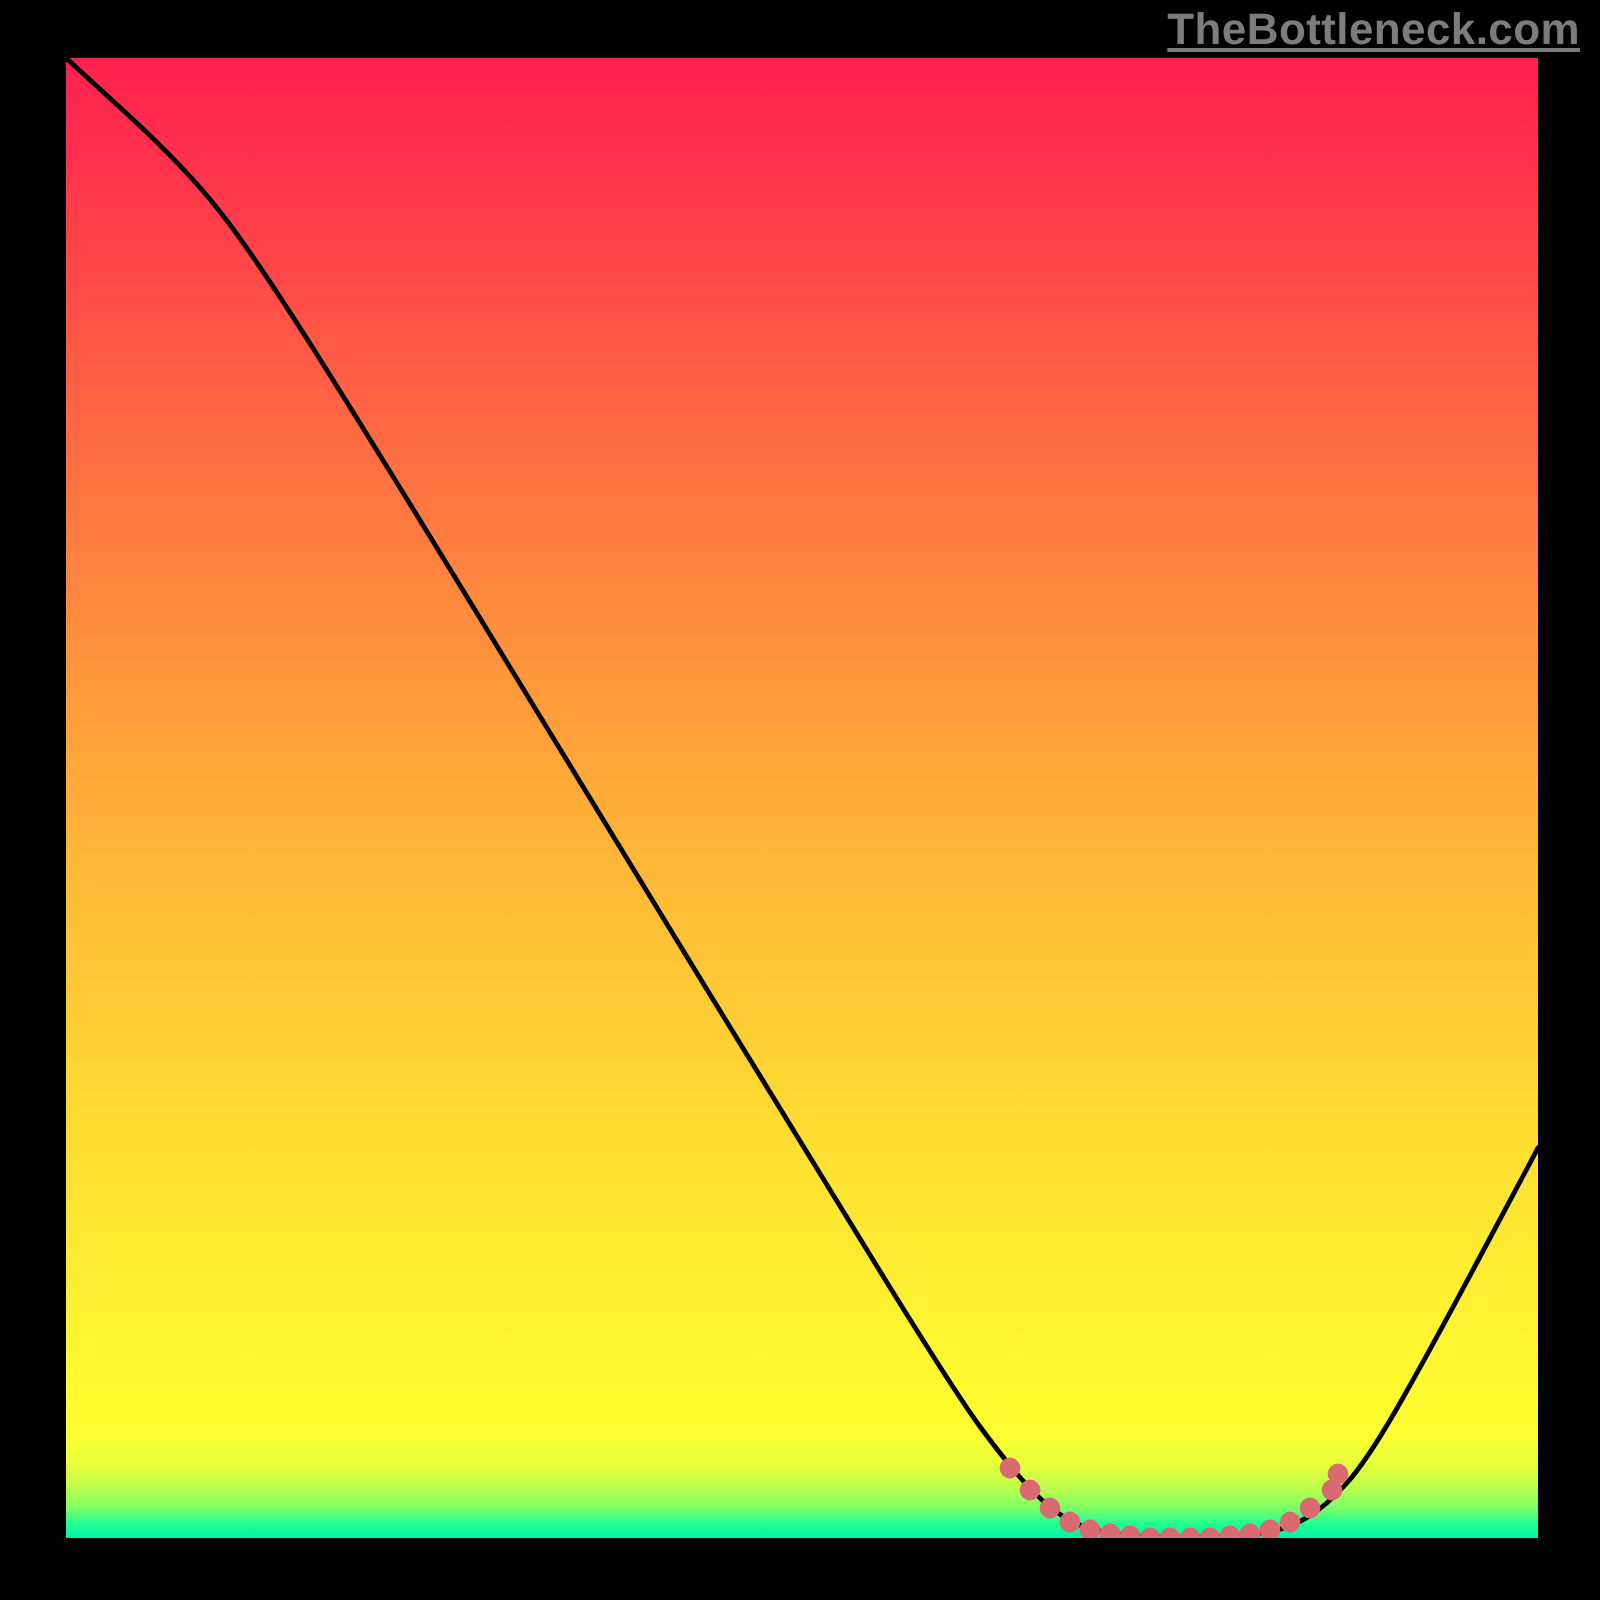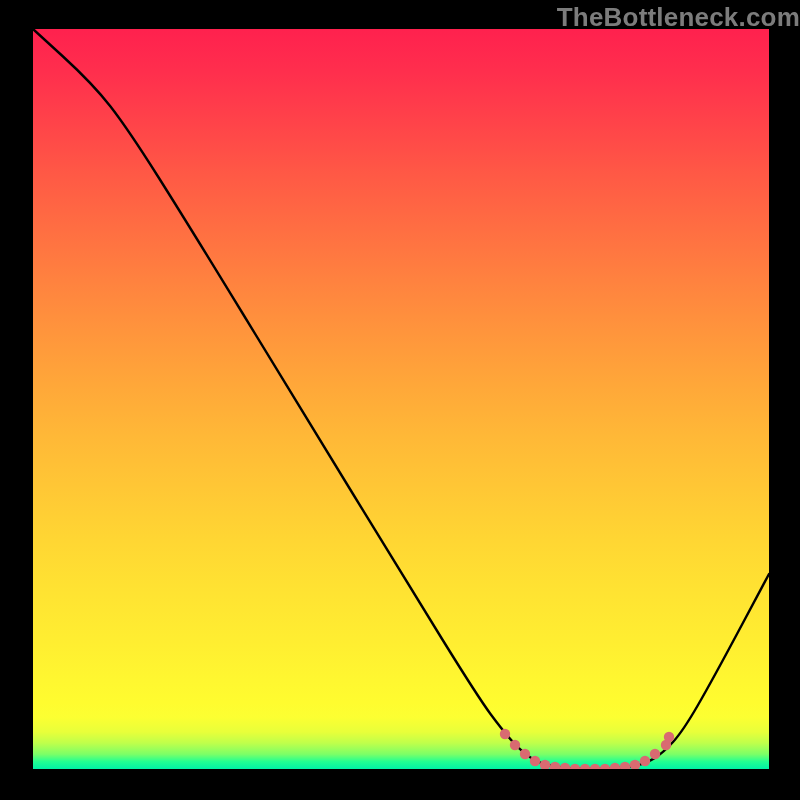--- a/index.html
+++ b/index.html
@@ -13,27 +13,28 @@
   }
   .frame {
     position: relative;
     width: 800px;
     height: 800px;
     background: #000;
   }
   .watermark {
     position: absolute;
     top: 2px;
-    right: 0;
+    right: 10px;
     color: #7c7c7c;
-    font-size: 26px;
+    font-size: 22px;
     font-weight: 600;
     letter-spacing: 0.2px;
     z-index: 10;
     user-select: none;
+    text-decoration: underline;
   }
   .plot-area {
     position: absolute;
     left: 33px;
     top: 29px;
     width: 736px;
     height: 740px;
     overflow: hidden;
   }
   .gradient {

